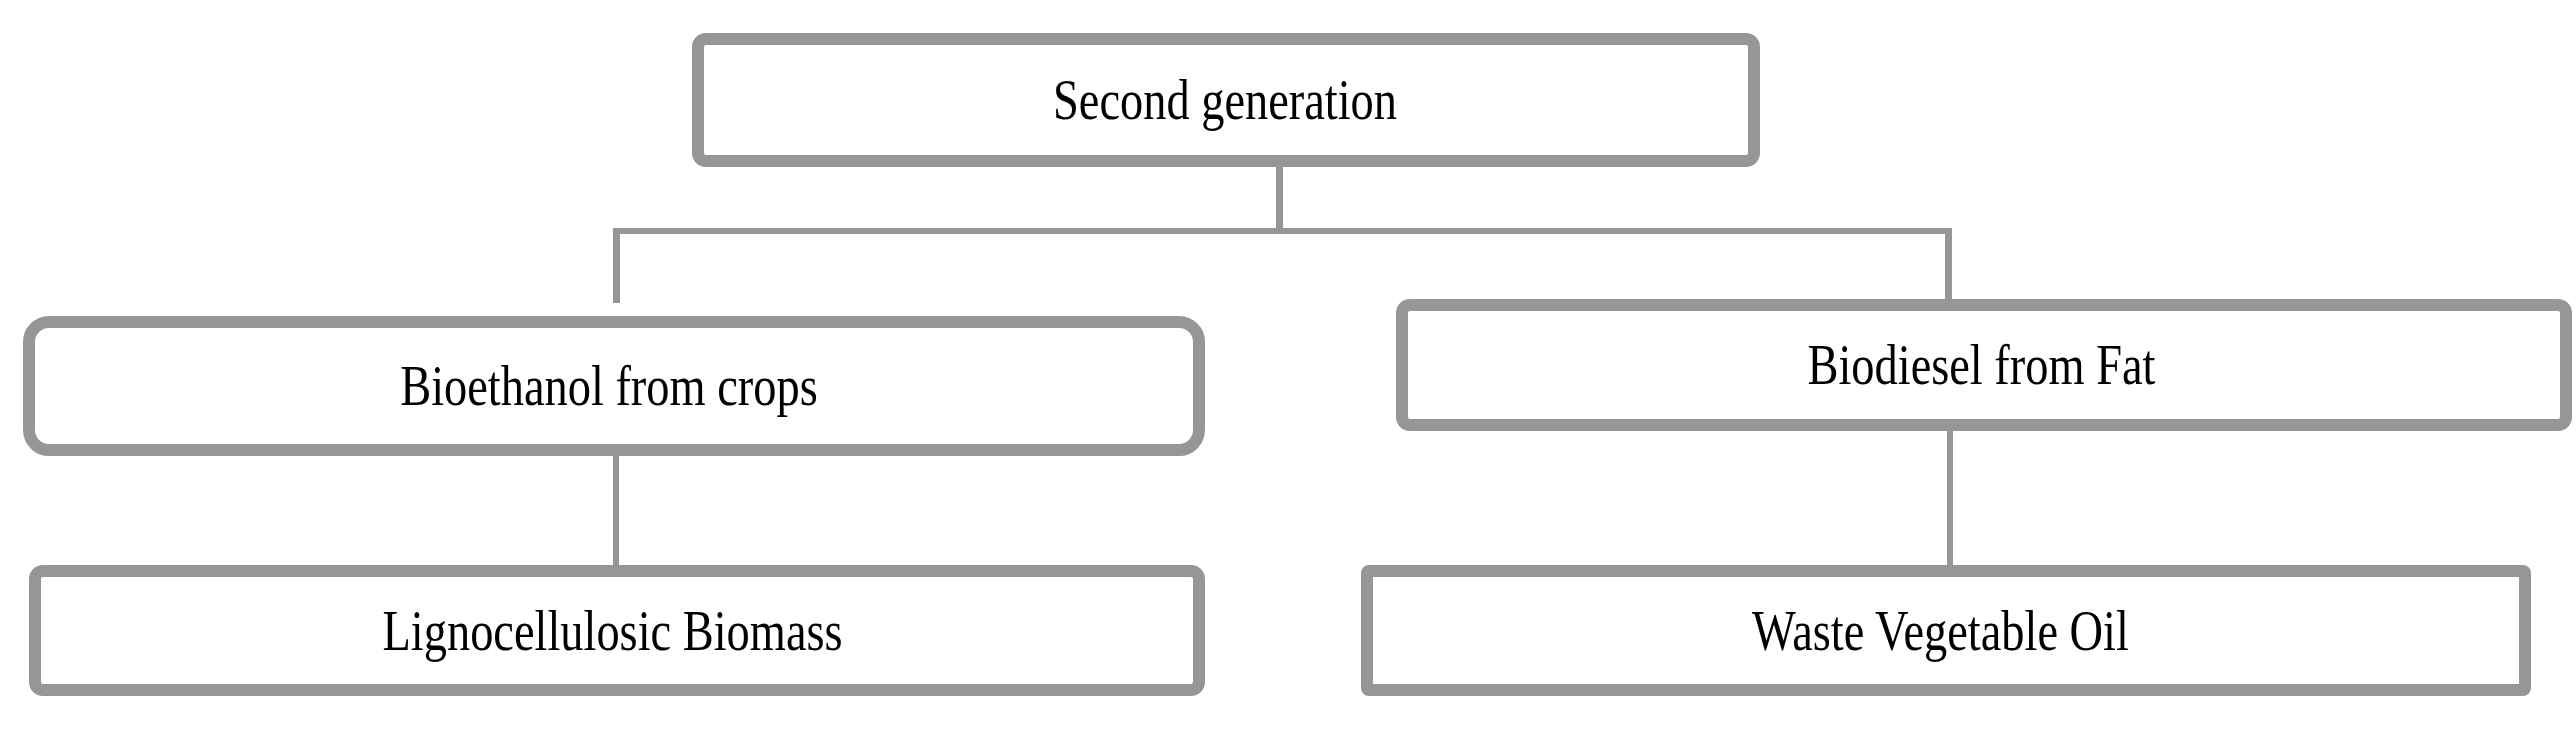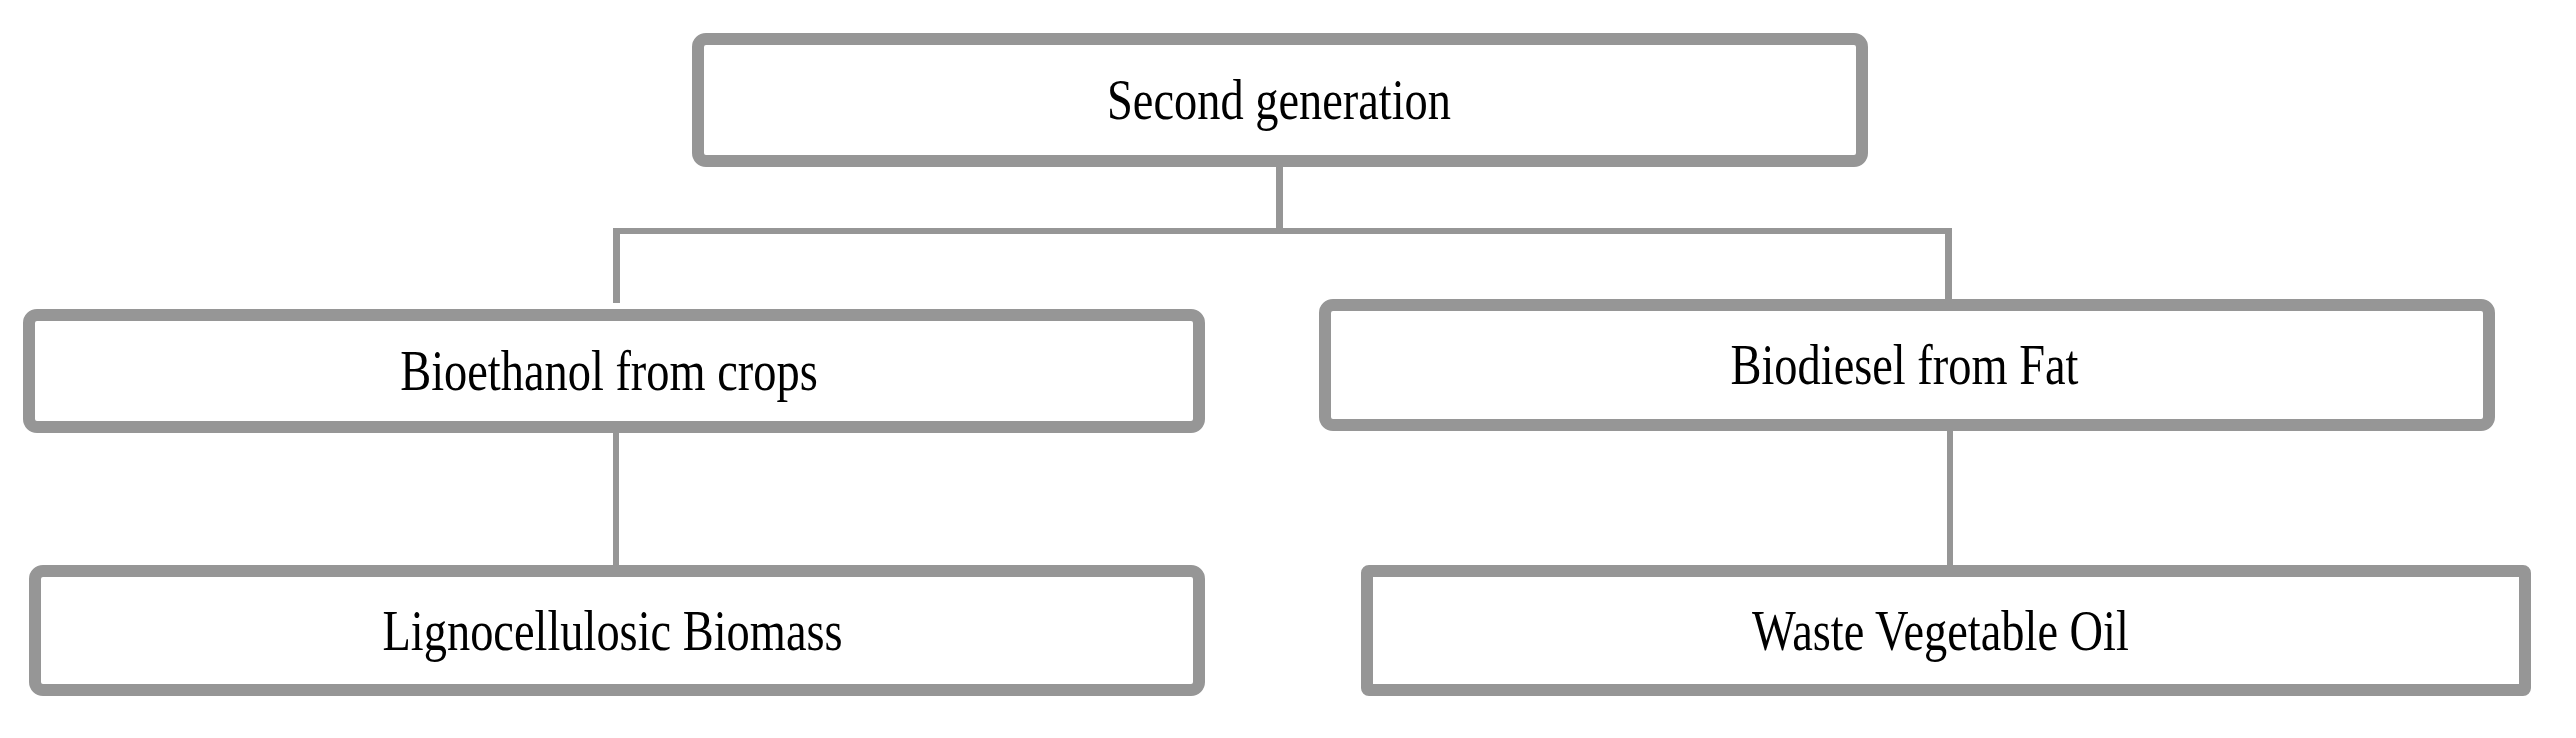--- a/index.html
+++ b/index.html
@@ -38,32 +38,33 @@
     white-space: nowrap;
     transform: scaleX(0.80);
     transform-origin: center center;
     letter-spacing: 0px;
   }
 
   
   #node-root {
     left: 692px;
     top: 33px;
-    width: 1176px;
+    width: 1068px;
     height: 134px;
   }
   
   #node-bioethanol {
     left: 23px;
-    top: 309px;
+    top: 316px;
     width: 1182px;
-    height: 124px;
+    height: 140px;
+    border-radius: 26px;
   }
   #node-biodiesel {
-    left: 1319px;
+    left: 1396px;
     top: 299px;
     width: 1176px;
     height: 132px;
   }
   
   #node-lignocellulosic {
     left: 29px;
     top: 565px;
     width: 1176px;
     height: 131px;

